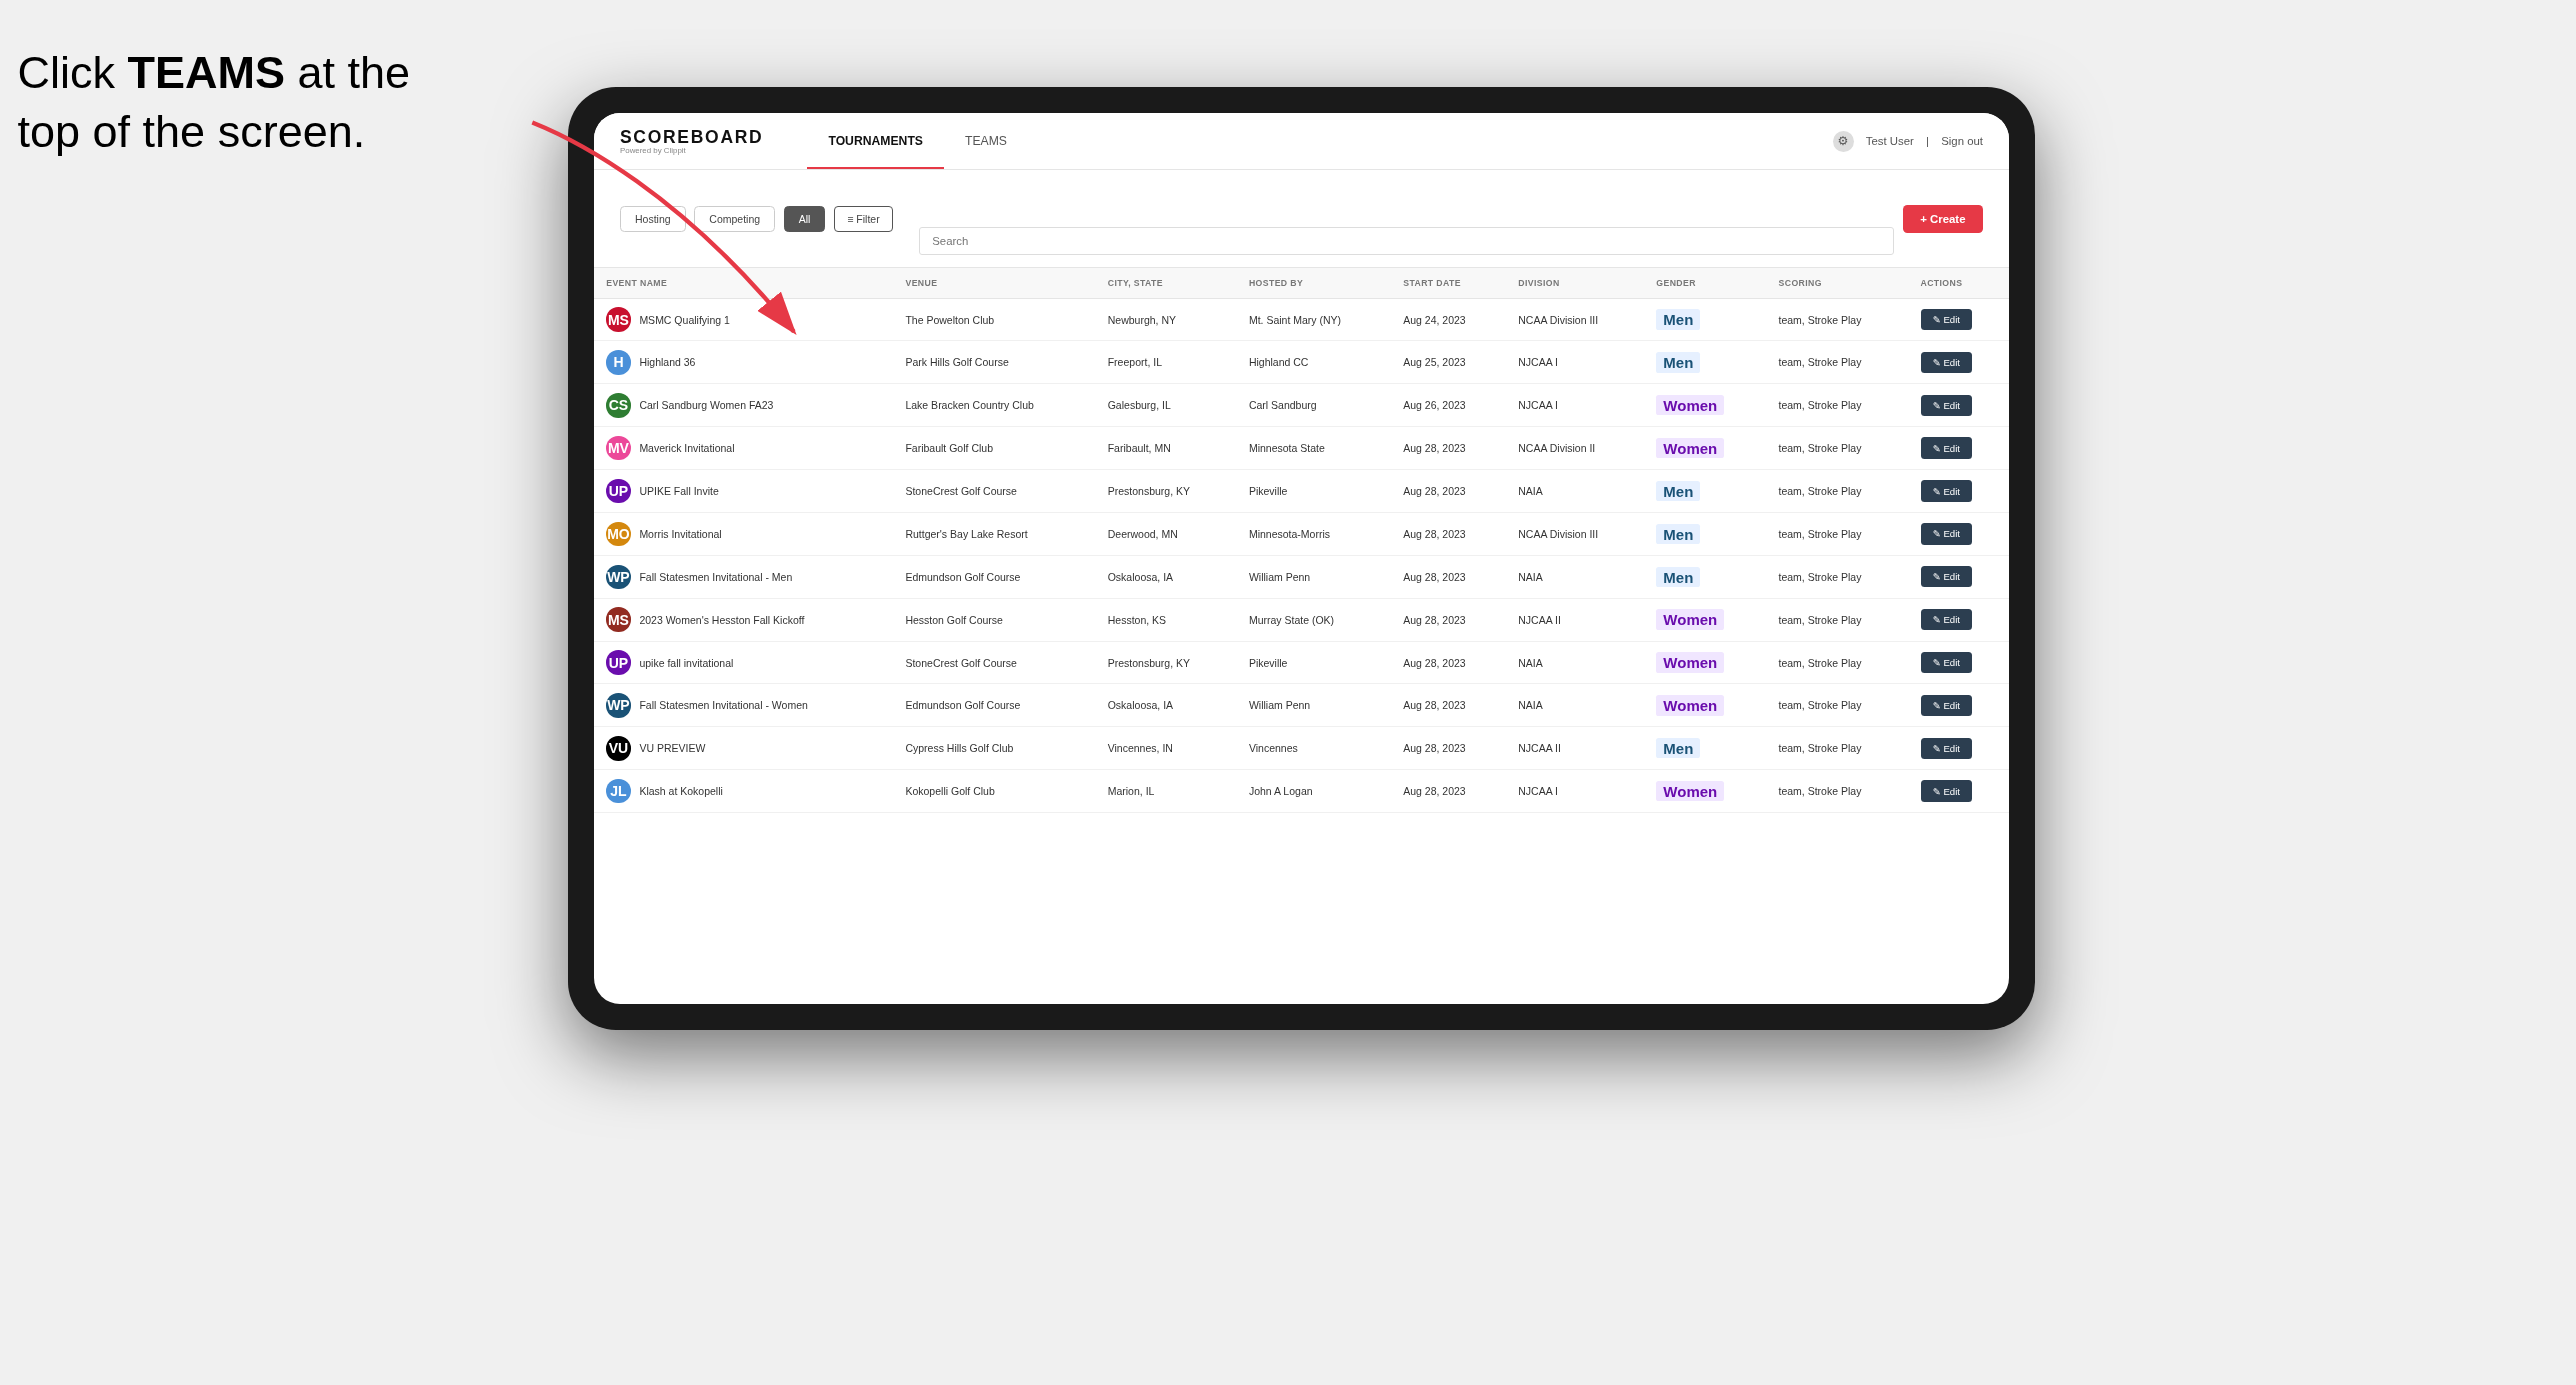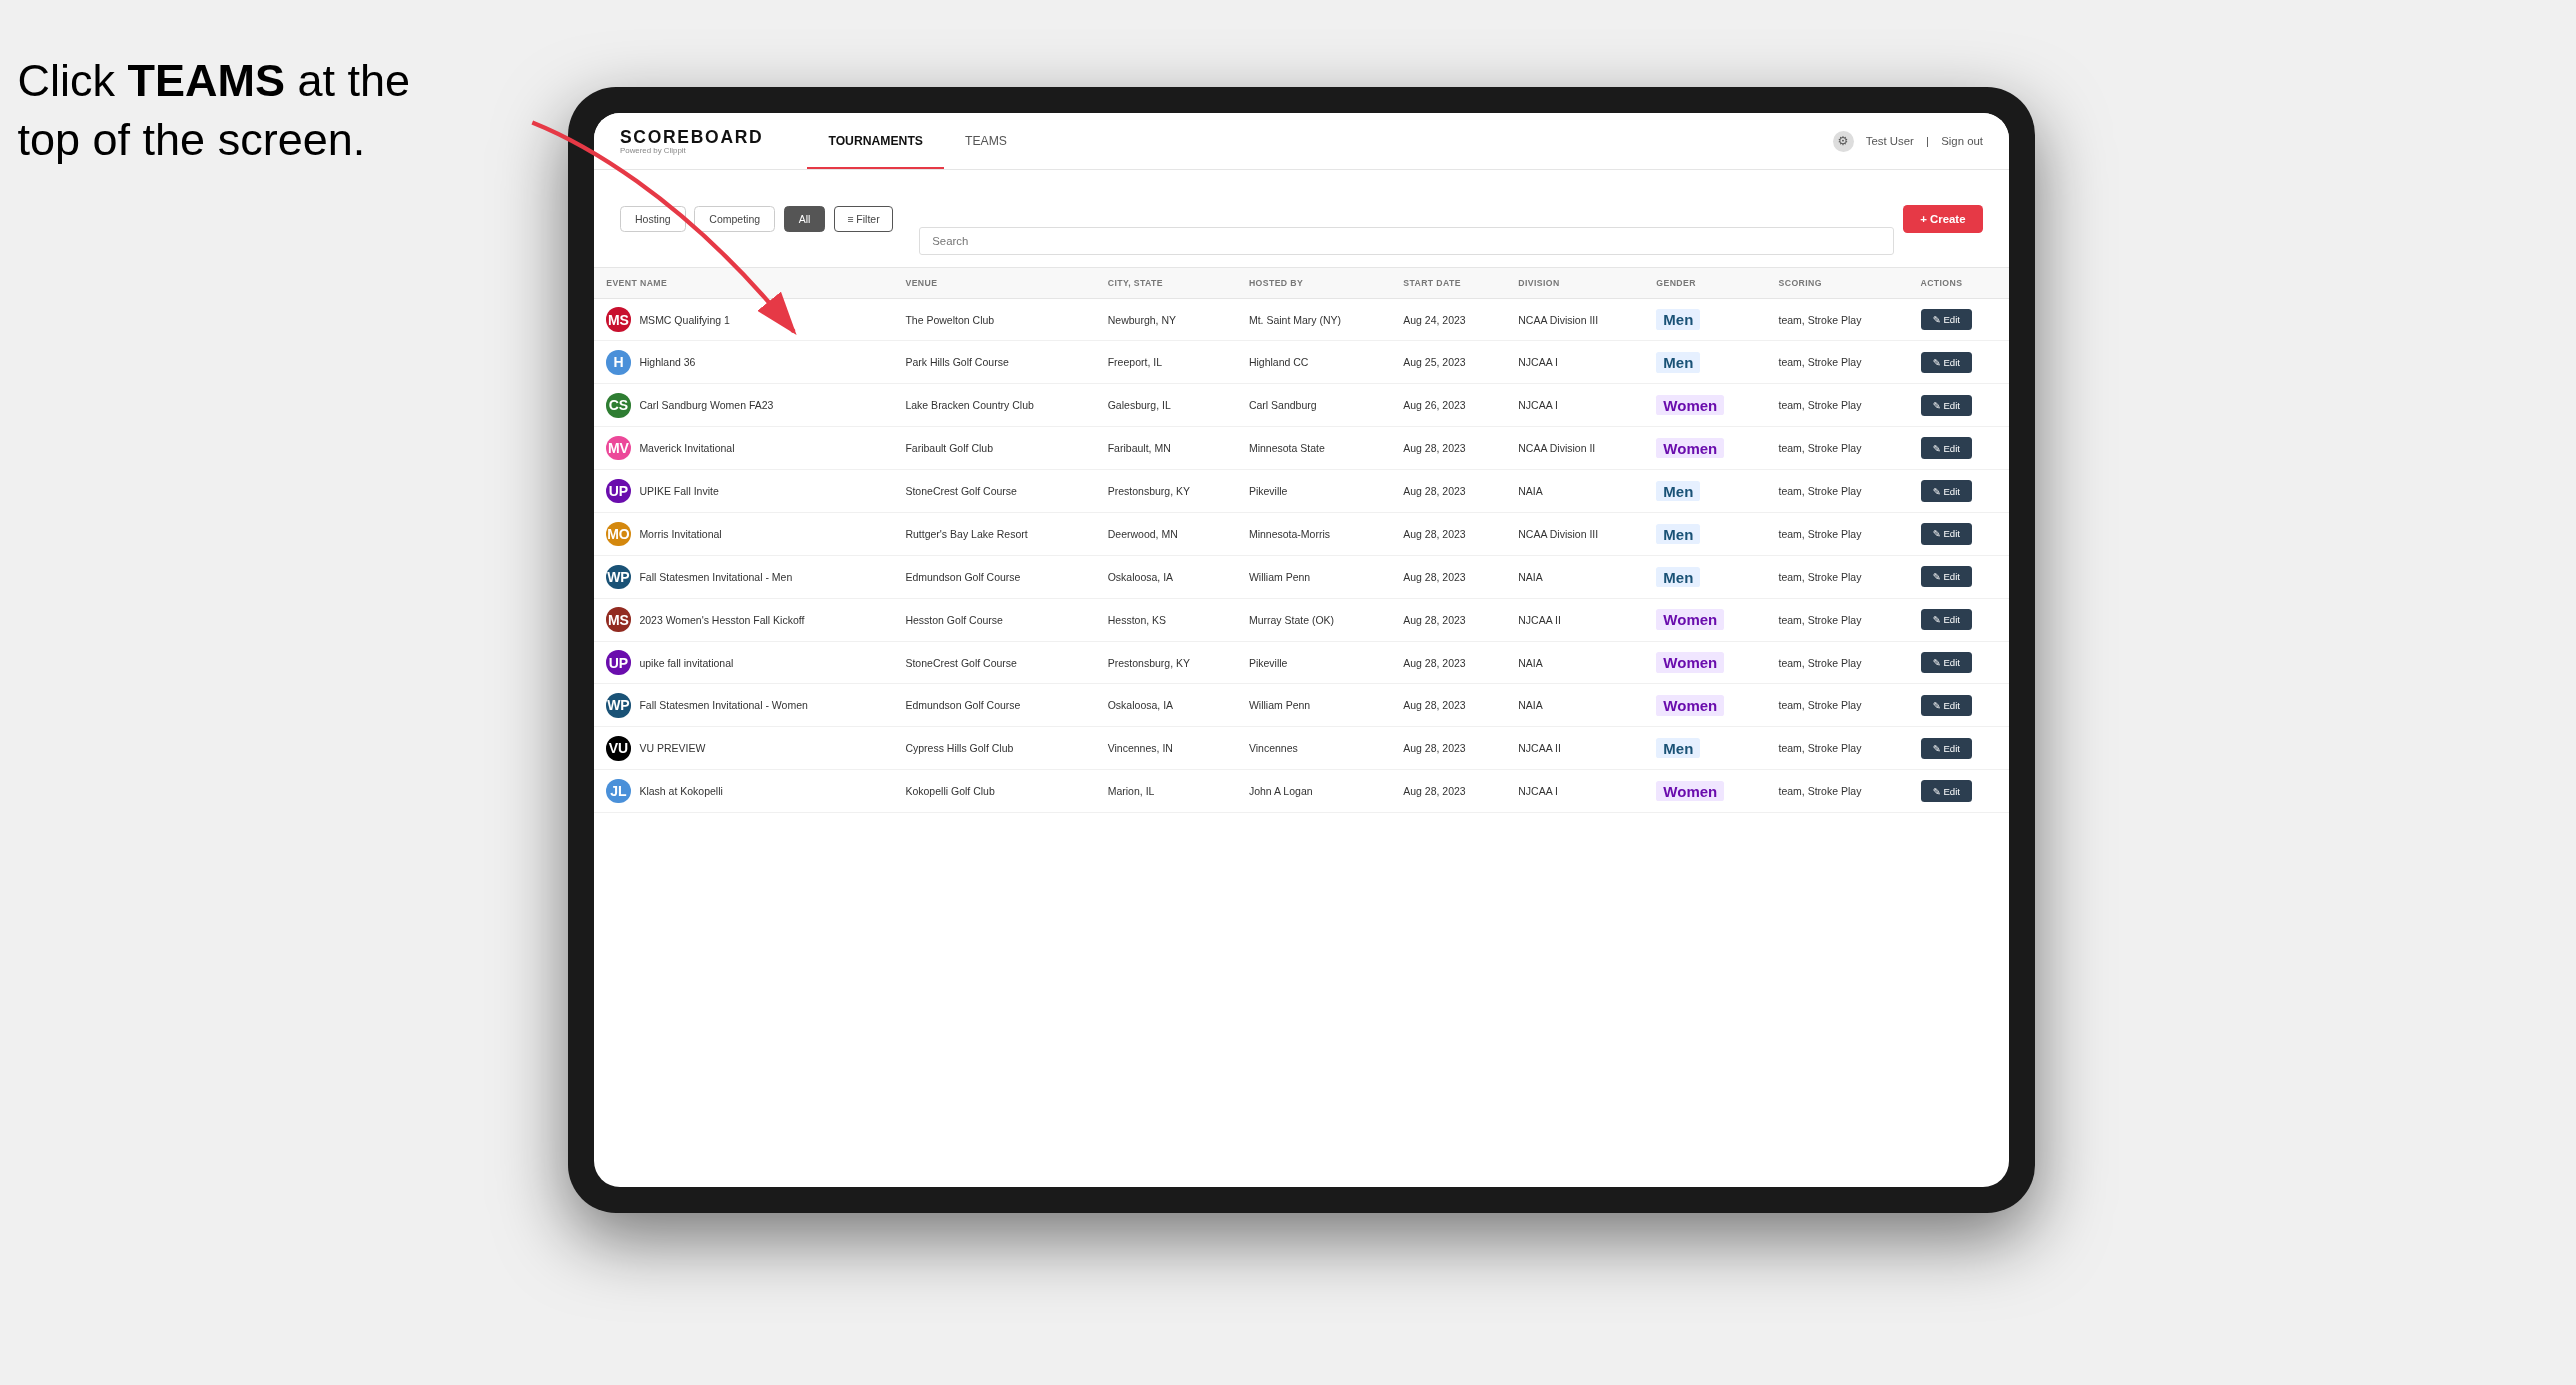--- a/index.html
+++ b/index.html
@@ -9,21 +9,21 @@
       font-size: 12.2px;
       width: 2576px;
       height: 1386px;
       overflow: hidden;
       position: relative;
     }
 
     
     .instruction-text {
       position: absolute;
-      top: 52px;
+      top: 44px;
       left: 17.5px;
       font-size: 45px;
       font-weight: 400;
       line-height: 1.3;
       color: #000;
       z-index: 100;
       width: 541px;
     }
     .instruction-text strong {
       font-weight: 800;
@@ -37,21 +37,21 @@
       z-index: 101;
       pointer-events: none;
     }
 
     
     .tablet-frame {
       position: absolute;
       top: 87px;
       left: 568px;
       width: 1467px;
-      height: 1126px;
+      height: 943px;
       background: #1a1a1a;
       border-radius: 48px;
       padding: 26px;
       box-shadow: 0 26px 70px rgba(0,0,0,0.5);
     }
 
     .tablet-screen {
       width: 100%;
       height: 100%;
       background: #fff;

